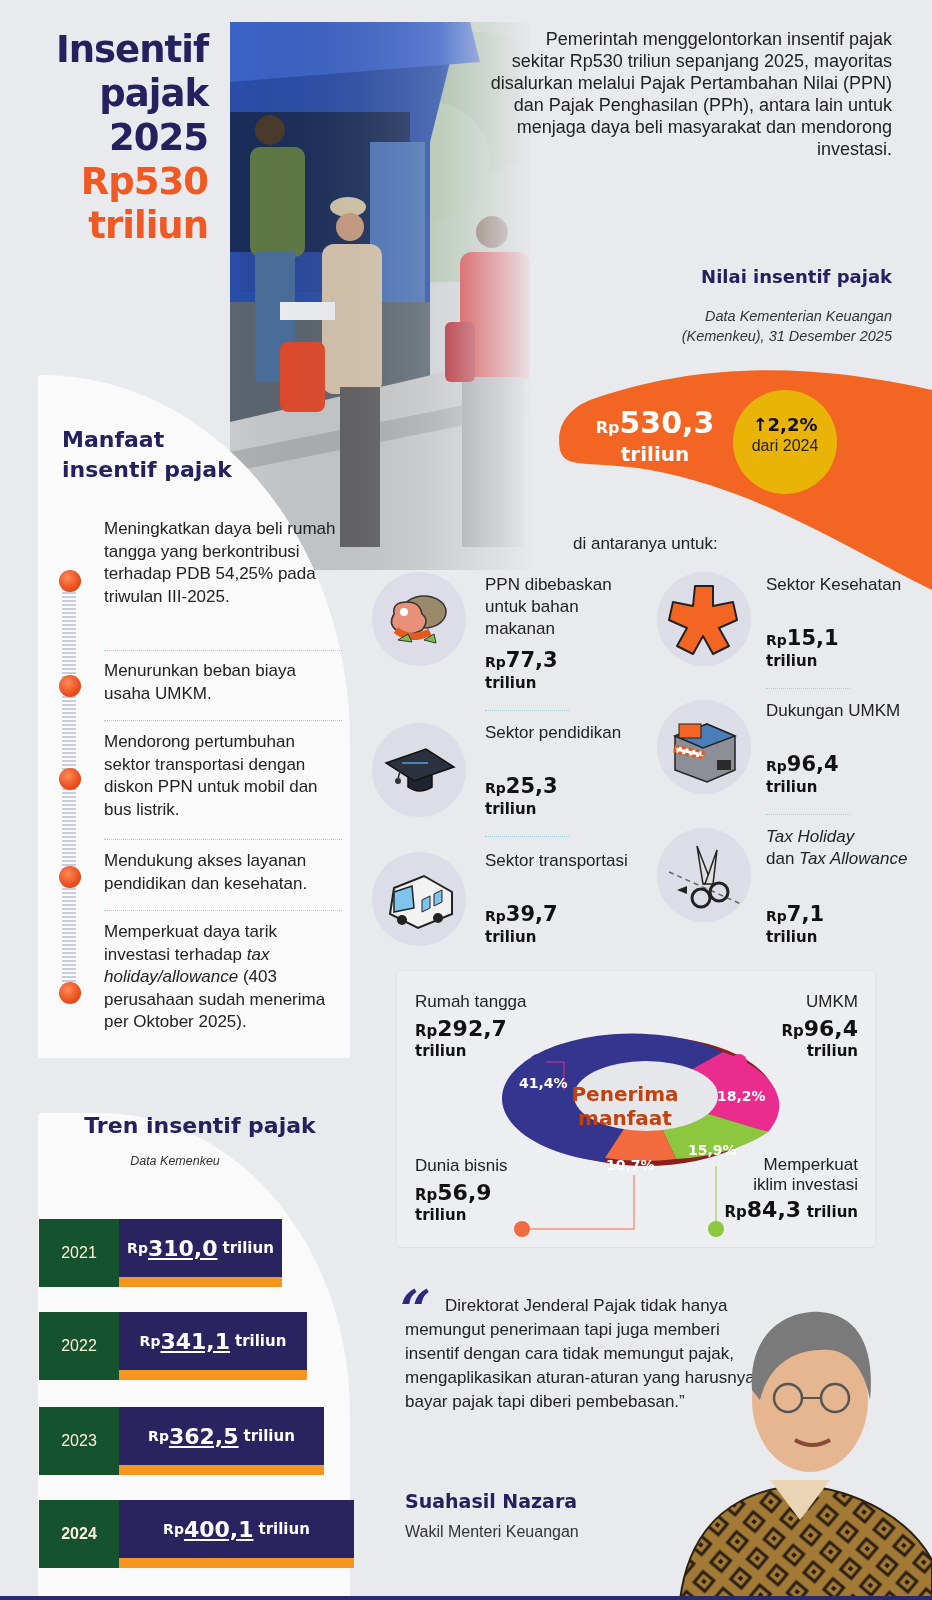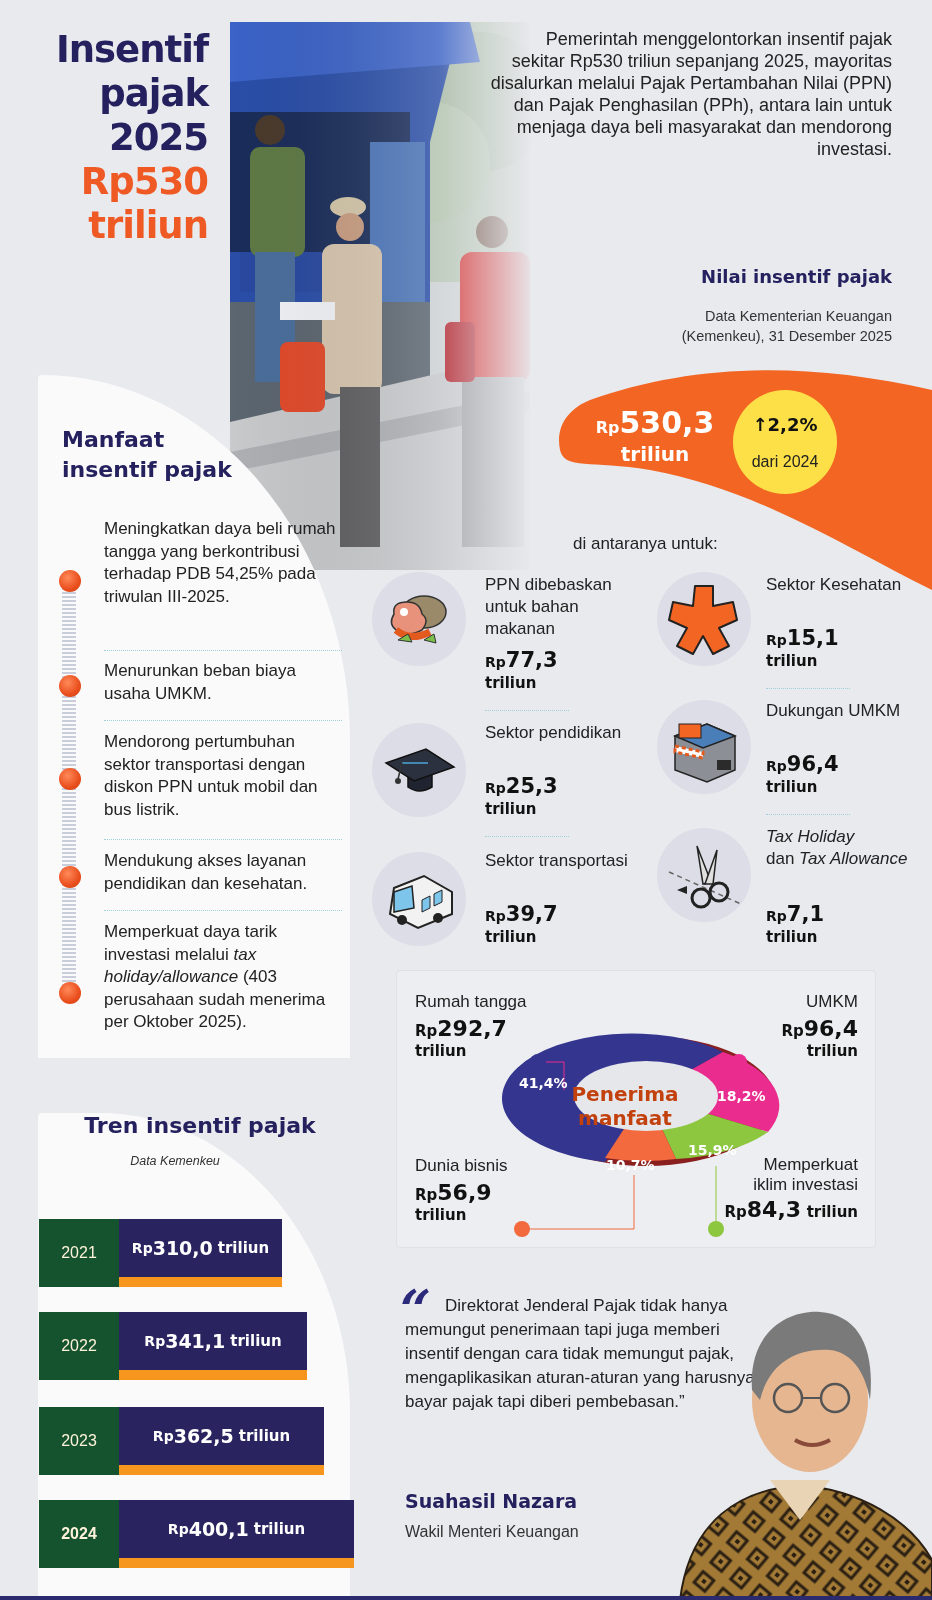--- a/index.html
+++ b/index.html
@@ -13,31 +13,31 @@
   .title .orange { color: #ef5a24; }
 
   
   .illus { left: 230px; top: 22px; width: 300px; height: 548px; overflow: hidden; }
   .illus svg { width: 100%; height: 100%; display: block; }
 
   
   .intro { left: 490px; top: 28px; width: 402px; text-align: right; font-size: 18px; line-height: 22px; color: #222; }
   .section-head { font-family: "DejaVu Sans", sans-serif; font-weight: bold; color: #24215e; }
   .nilai-title { right: 40px; top: 266px; font-size: 18px; }
-  .source { right: 40px; top: 306px; width: 280px; text-align: right; font-size: 14.5px; line-height: 20px; color: #333; }
+  .source { right: 40px; top: 306px; width: 280px; text-align: right; font-style: italic; font-size: 14.5px; line-height: 20px; color: #333; }
 
   
   .swoosh { left: 470px; top: 350px; width: 462px; height: 240px; }
   .total { left: 585px; top: 405px; width: 140px; text-align: center; color: #fff; font-family: "DejaVu Sans", sans-serif; font-weight: bold; }
   .total .rp { font-size: 16px; }
   .total .big { font-size: 30px; }
   .total .unit { font-size: 20px; display: block; margin-top: 2px; }
-  .growth { left: 733px; top: 390px; width: 104px; height: 104px; border-radius: 50%; background: #fde047; text-align: center; padding-top: 24px; }
+  .growth { left: 733px; top: 390px; width: 104px; height: 104px; border-radius: 50%; background: #eab308; text-align: center; padding-top: 24px; }
   .growth .pct { font-family: "DejaVu Sans", sans-serif; font-weight: bold; font-size: 18px; color: #111; }
-  .growth .from { font-size: 16px; color: #222; margin-top: 18px; }
+  .growth .from { font-size: 16px; color: #222; margin-top: 2px; }
   .antaranya { left: 573px; top: 534px; font-size: 17px; color: #222; }
   .manfaat-card { left: 38px; top: 375px; width: 312px; height: 683px; border-radius: 4px 320px 0 0 / 4px 380px 0 0; background: #fafafb; }
   .manfaat-title { left: 62px; top: 425px; font-size: 22px; line-height: 30px; }
   .timeline-rail { left: 62px; top: 580px; width: 14px; height: 420px;
     background: repeating-linear-gradient(to bottom, #c9ccdb 0 2px, transparent 2px 4px); }
   .dot { width: 22px; height: 22px; border-radius: 50%; background: radial-gradient(circle at 40% 35%, #ff8a5a, #ea4e1d 60%, #c9400f); left: 59px; }
   .benefit { left: 104px; width: 240px; font-size: 17px; line-height: 22.5px; color: #222; }
   .dash-sep { left: 104px; width: 238px; height: 0; border-top: 1.5px dotted #9ed1db; }
 
   
@@ -57,21 +57,21 @@
   .d-value .rp { font-size: 15px; }
   .d-value .big { font-size: 22px; }
   .d-value .unit { font-size: 15px; }
 
   
   .trend-card { left: 38px; top: 1113px; width: 312px; height: 487px; background: #fafafb; border-radius: 4px 250px 0 0 / 4px 300px 0 0; }
   .trend-sub { left: 90px; top: 1154px; width: 170px; text-align: center; font-style: italic; font-size: 12.5px; color: #333; }
   .bar-year { background: #14532d; color: #fff2da; font-size: 16px; display: flex; align-items: center; justify-content: center; }
   .bar-val { background: #29245f; color: #fff; font-family: "DejaVu Sans", sans-serif; font-weight: bold; display: flex; align-items: center; justify-content: center; white-space: nowrap; }
   .bar-val .rp { font-size: 14px; }
-  .bar-val .big { font-size: 19px; }
+  .bar-val .big { font-size: 22px; text-decoration: underline; }
   .bar-val .unit { font-size: 15px; margin-left: 5px; }
   .bar-under { background: #f6961e; }
 
   
   .quote-mark { left: 400px; top: 1290px; font-family: "DejaVu Serif", serif; font-weight: bold; font-style: italic; font-size: 54px; color: #2c2a7a; line-height: 40px; }
   .quote { left: 405px; top: 1294px; width: 350px; font-size: 17px; line-height: 24px; color: #222; text-indent: 40px; }
   .speaker { left: 405px; top: 1490px; font-size: 19px; }
   .speaker-role { left: 405px; top: 1523px; font-size: 16px; color: #333; }
   .portrait { left: 660px; top: 1290px; width: 272px; height: 310px; }
   .bottom-line { left: 0; top: 1596px; width: 932px; height: 4px; background: #2b2a6e; }
@@ -171,21 +171,21 @@
 
 <div class="abs dot" style="top:768px"></div>
 <p class="abs benefit" style="top:731px">Mendorong pertumbuhan sektor transportasi dengan diskon PPN untuk mobil dan bus listrik.</p>
 <div class="abs dash-sep" style="top:839px"></div>
 
 <div class="abs dot" style="top:866px"></div>
 <p class="abs benefit" style="top:850px">Mendukung akses layanan pendidikan dan kesehatan.</p>
 <div class="abs dash-sep" style="top:910px"></div>
 
 <div class="abs dot" style="top:982px"></div>
-<p class="abs benefit" style="top:921px"><span>Memperkuat daya tarik investasi melalui </span><i>tax holiday/allowance</i><span> (403 perusahaan sudah menerima per Oktober 2025).</span></p>
+<p class="abs benefit" style="top:921px"><span>Memperkuat daya tarik investasi terhadap </span><i>tax holiday/allowance</i><span> (403 perusahaan sudah menerima per Oktober 2025).</span></p>
 
 <div class="abs cat-icon" style="left:372px;top:572px">
   <svg viewBox="0 0 94 94">
       <ellipse cx="52" cy="40" rx="22" ry="16" fill="#9b8a6a" stroke="#333" stroke-width="1.5"></ellipse>
       <path d="M22,42 Q20,30 35,30 Q48,30 50,42 Q58,48 50,58 Q35,66 24,58 Q16,52 22,42Z" fill="#e8917b" stroke="#333" stroke-width="1.5"></path>
       <circle cx="32" cy="40" r="4" fill="#fff"></circle>
       <path d="M24,58 Q38,70 58,60" stroke="#e25a1e" stroke-width="7" fill="none"></path>
       <path d="M26,68 l10,-6 l4,8z M52,68 l10,-6 l2,9z" fill="#7bbf4a" stroke="#333" stroke-width="1"></path>
     </svg>
 </div>

